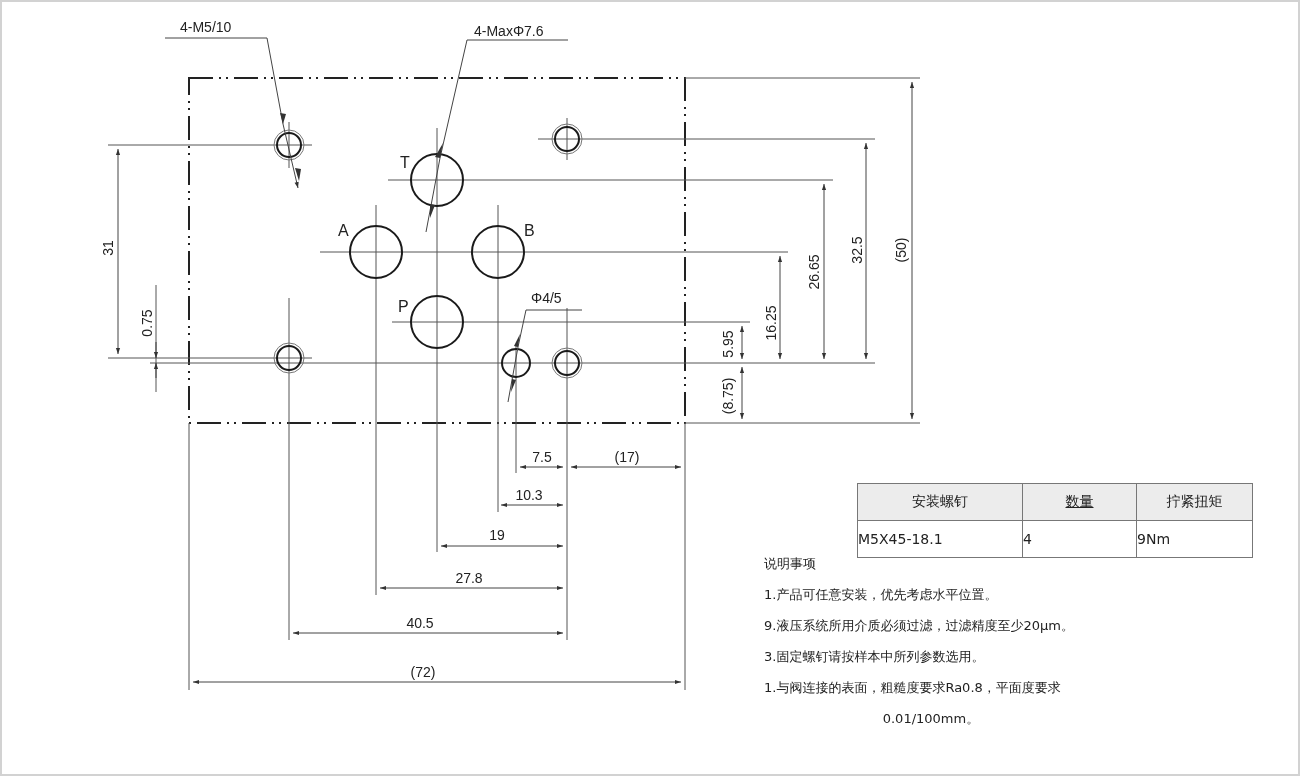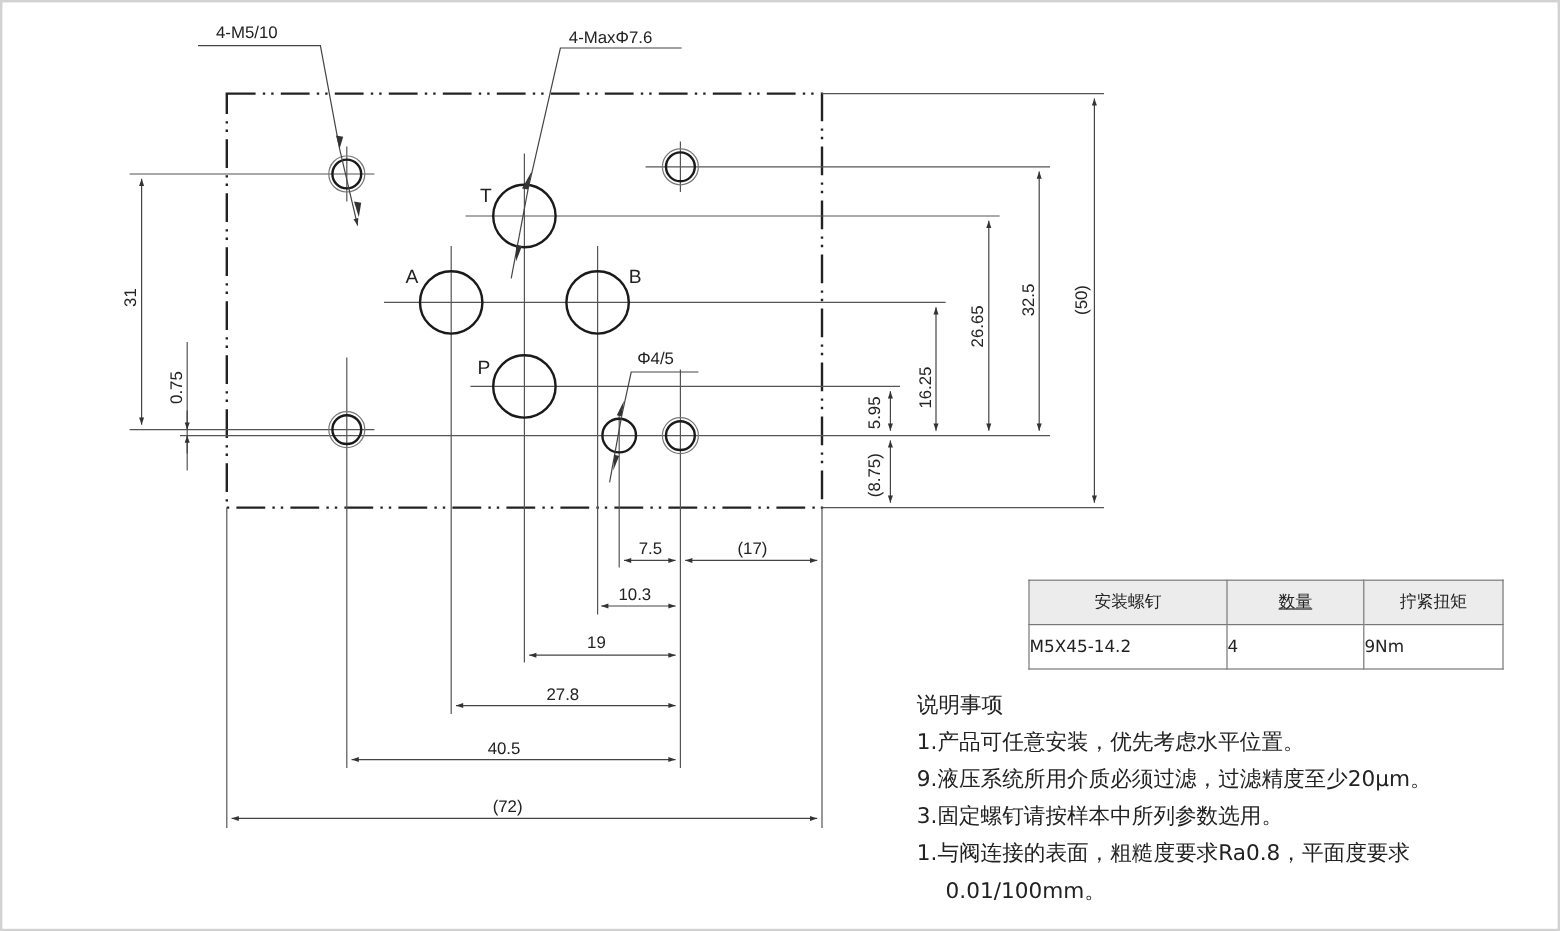--- a/index.html
+++ b/index.html
@@ -5,22 +5,22 @@
   html, body { margin:0; padding:0; background:#ffffff; }
   body { width:1300px; height:776px; position:relative; overflow:hidden; font-family:"Liberation Sans", "DejaVu Sans", sans-serif; }
   .frame { position:absolute; left:0; top:0; width:1296px; height:772px; border:2px solid #d2d2d2; background:#fff; }
   svg.drawing { position:absolute; left:0; top:0; }
   .dimtext { font-family:"Liberation Sans", "DejaVu Sans", sans-serif; font-size:14px; fill:#222; }
   .lbltext { font-family:"Liberation Sans", "DejaVu Sans", sans-serif; font-size:16px; fill:#222; }
   .spec-table { position:absolute; left:857px; top:483px; border-collapse:collapse; font-family:"DejaVu Sans", "Liberation Sans", sans-serif; font-size:14px; color:#222; }
   .spec-table th, .spec-table td { border:1px solid #777; height:36px; padding:0; }
   .spec-table th { background:#ececec; font-weight:normal; }
   .spec-table .c1 { width:164px; } .spec-table .c2 { width:113px;text-decoration:underline; } .spec-table .c3 { width:115px;margin-top:20px; }
-  .notes { position:absolute; left:764px; top:572px; font-family:"DejaVu Sans", "Liberation Sans", sans-serif; font-size:18px; color:#222; line-height:31px; }
-  .notes .indent { padding-left:24px; }
+  .notes { position:absolute; left:764px; top:548px; font-family:"DejaVu Sans", "Liberation Sans", sans-serif; font-size:13px; color:#222; line-height:31px; }
+  .notes .indent { padding-left:24px;text-align:center; }
 </style>
 </head>
 <body>
 
 <div class="frame"></div>
 
 <svg class="drawing" width="1300" height="776" viewBox="0 0 1300 776">
   <defs>
     <marker id="arr" viewBox="0 0 10 10" refX="10" refY="5" markerWidth="9" markerHeight="6" orient="auto-start-reverse" markerUnits="userSpaceOnUse">
       <path d="M0,1.5 L10,5 L0,8.5 z" fill="#333"></path>
@@ -144,21 +144,21 @@
 <table class="spec-table">
   <thead>
     <tr>
       <th class="c1">安装螺钉</th>
       <th class="c2">数量</th>
       <th class="c3">拧紧扭矩</th>
     </tr>
   </thead>
   <tbody>
     <tr>
-      <td>M5X45-14.2</td>
+      <td>M5X45-18.1</td>
       <td>4</td>
       <td>9Nm</td>
     </tr>
   </tbody>
 </table>
 
 <div class="notes">
   <div>说明事项</div>
   <div>1.产品可任意安装，优先考虑水平位置。</div>
   <div>9.液压系统所用介质必须过滤，过滤精度至少20μm。</div>

